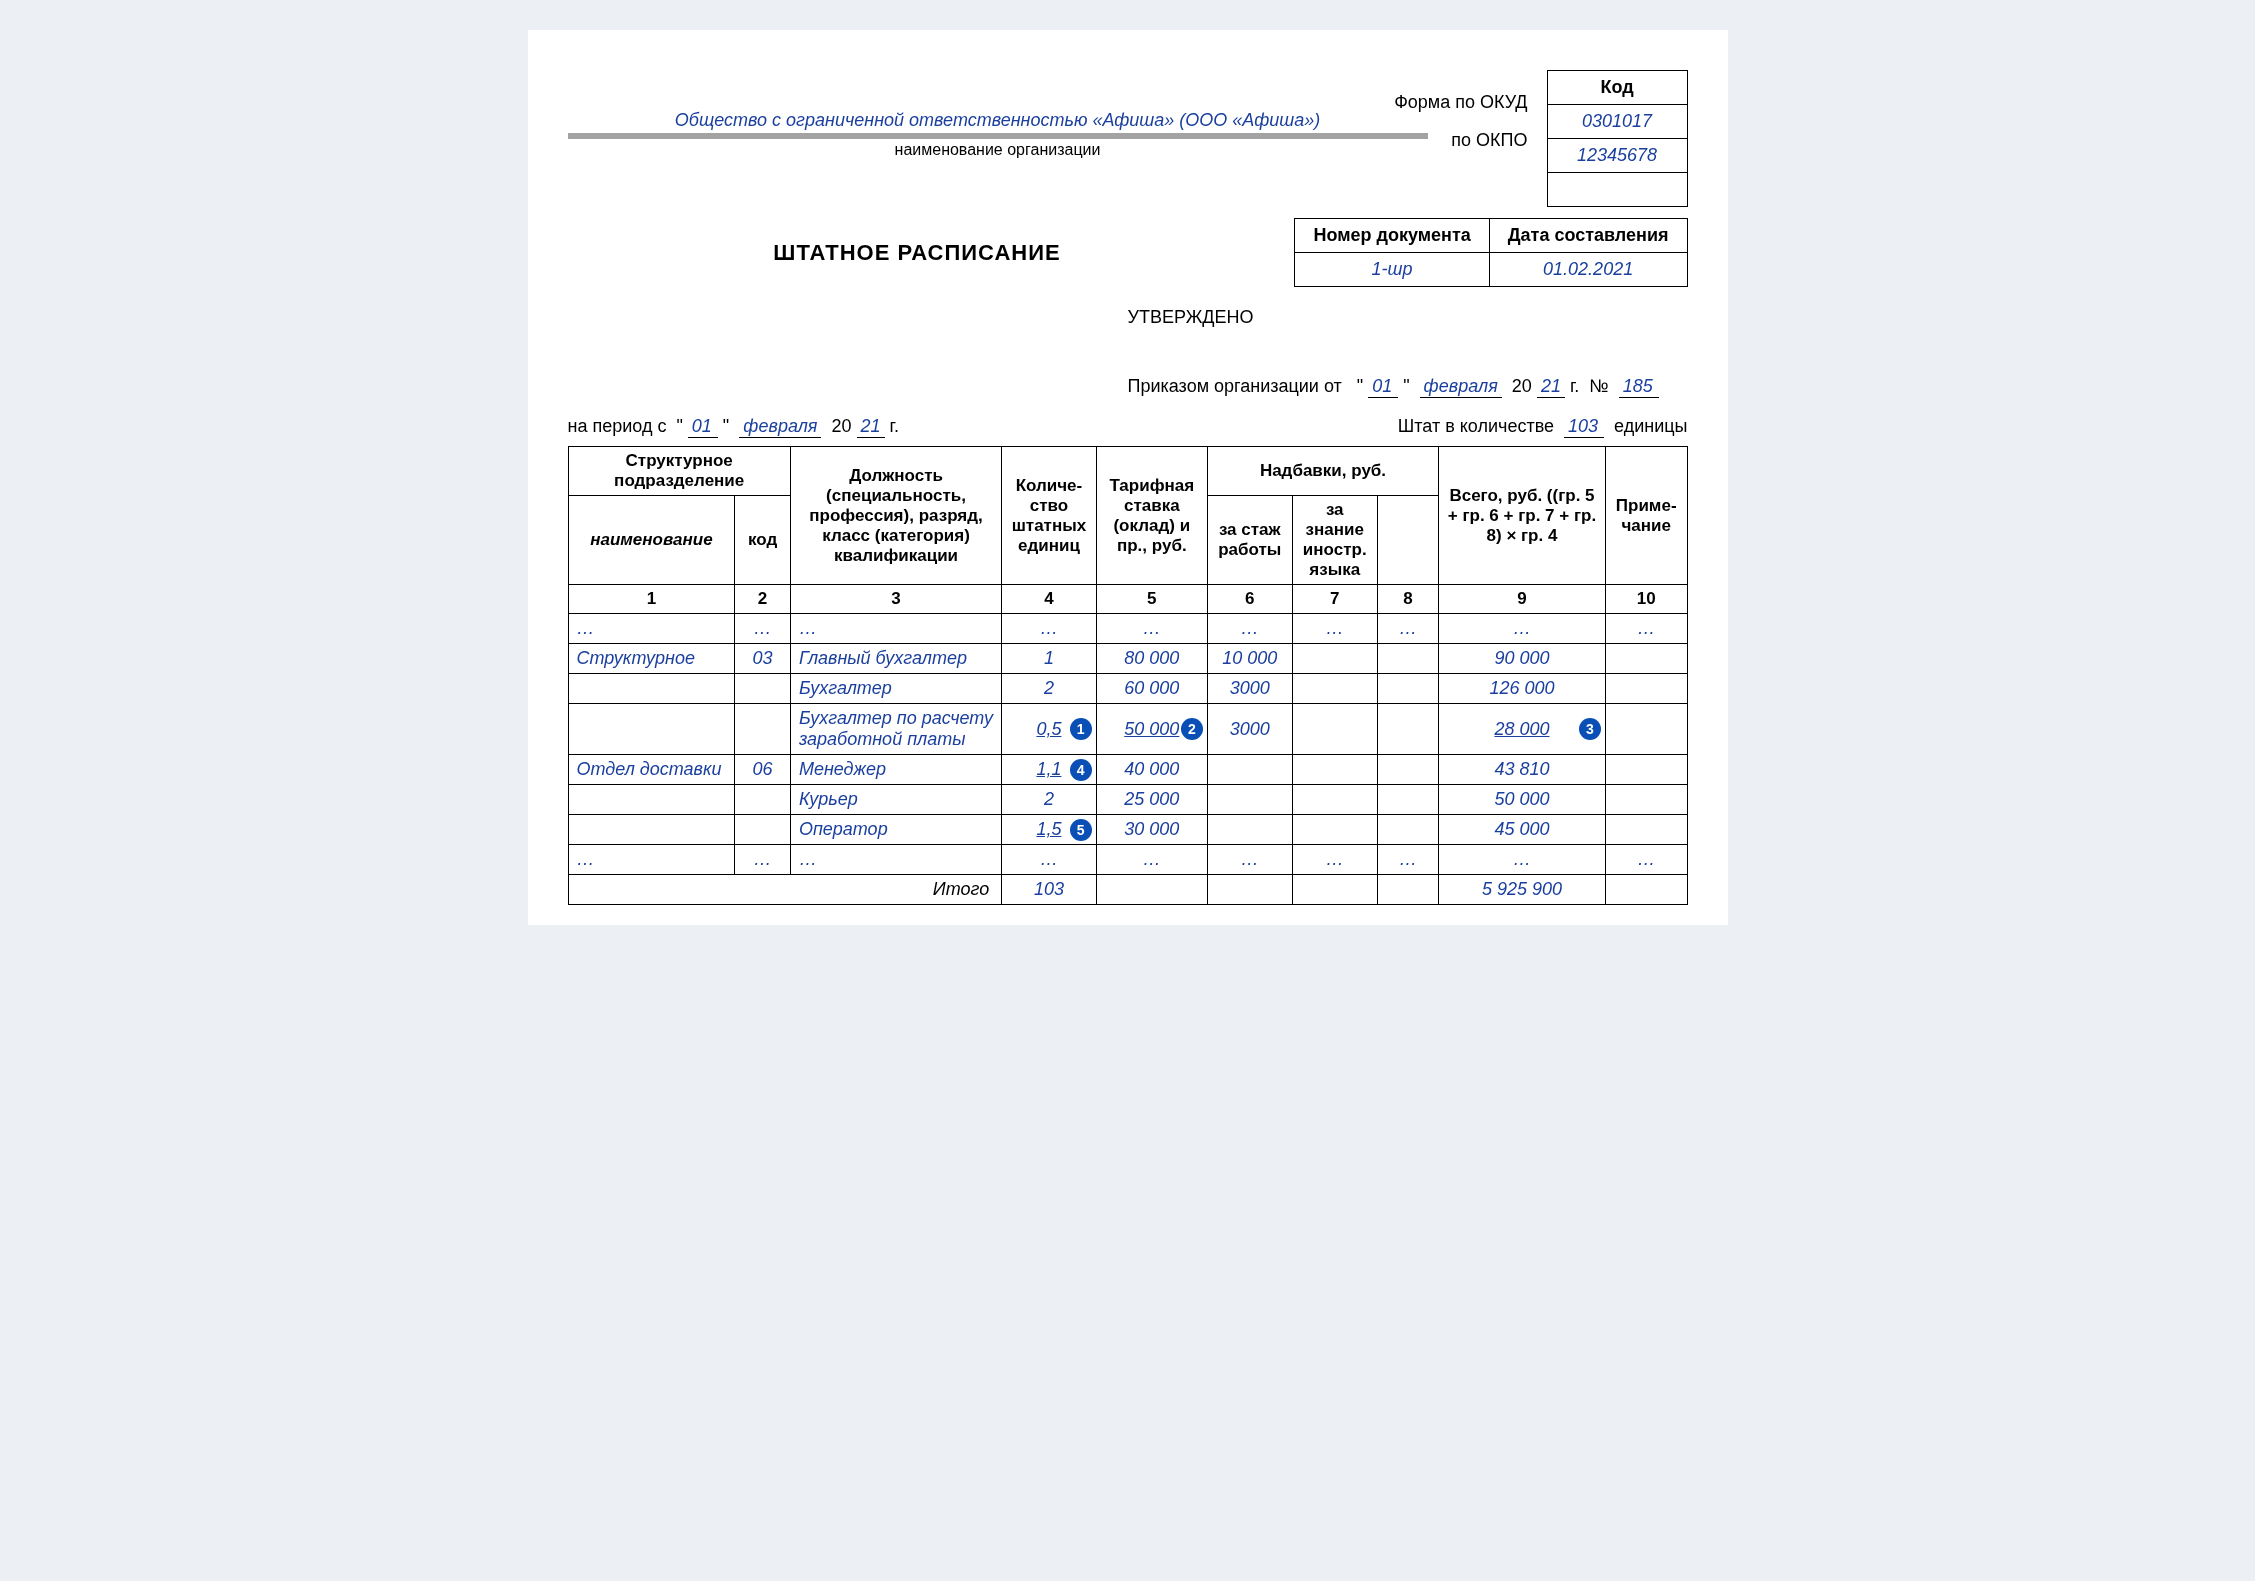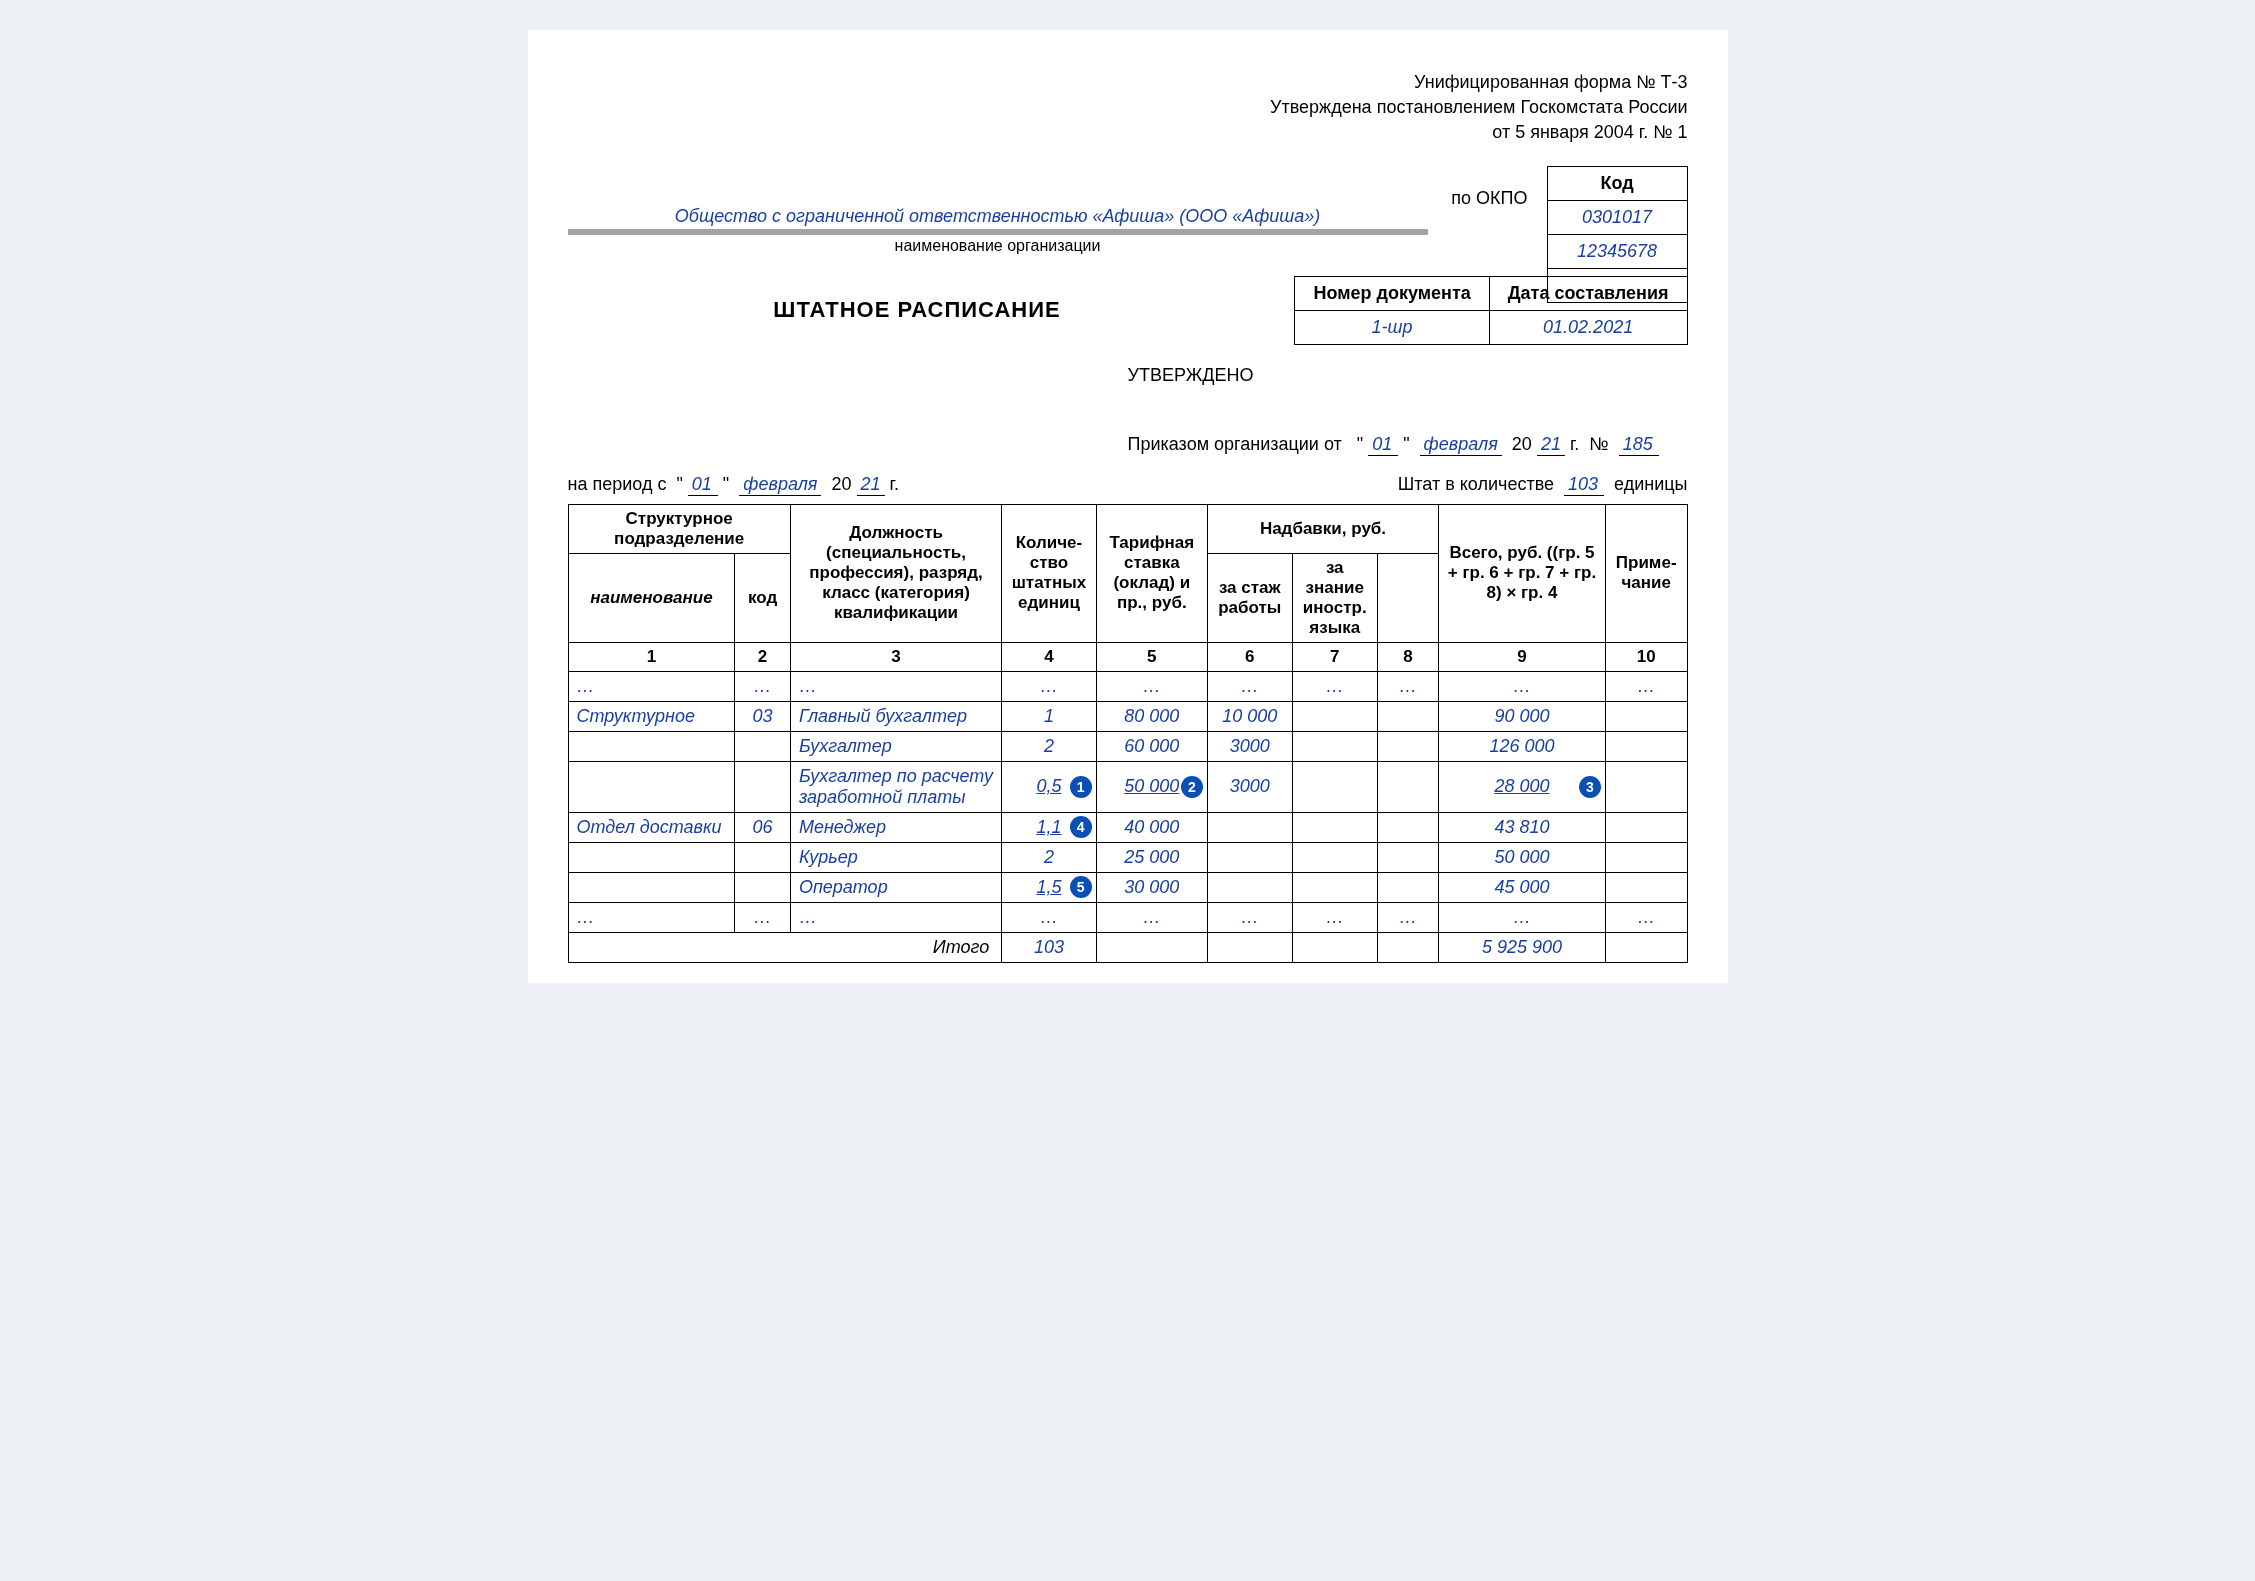--- a/index.html
+++ b/index.html
@@ -121,25 +121,20 @@
     display: flex;
     align-items: center;
     justify-content: center;
   }
 </style>
 </head>
 <body>
 
 <div class="page">
 
-  <div class="top-right">
-    <div>Унифицированная форма № Т-3</div>
-    <div>Утверждена постановлением Госкомстата России</div>
-    <div>от 5 января 2004 г. № 1</div>
-  </div>
 
   <div style="display:flex; align-items:flex-start; gap:0;">
     <div style="flex:1;">
       <div style="height:40px;"></div>
       <div class="org-line">
         <div style="flex:1;">
           <div class="org-name val">Общество с ограниченной ответственностью «Афиша» (ООО «Афиша»)</div>
         </div>
       </div>
       <div class="org-caption">наименование организации</div>
@@ -158,20 +153,21 @@
             </tr>
         <tr>
               <td>&nbsp;</td>
             </tr>
       </tbody>
         </table>
     </div>
   </div>
 
   <div style="position:relative; margin-top:-115px; margin-bottom:50px; text-align:right; padding-right:160px;">
+    <div style="height:38px;">Форма по ОКУД</div>
     <div style="height:38px;">по ОКПО</div>
   </div>
 
   <div class="title-row" style="margin-top:40px;">
     <div class="doc-title">ШТАТНОЕ РАСПИСАНИЕ</div>
     <table class="num-date-table">
       <tbody>
           <tr>
         <th>Номер документа</th>
         <th>Дата составления</th>

